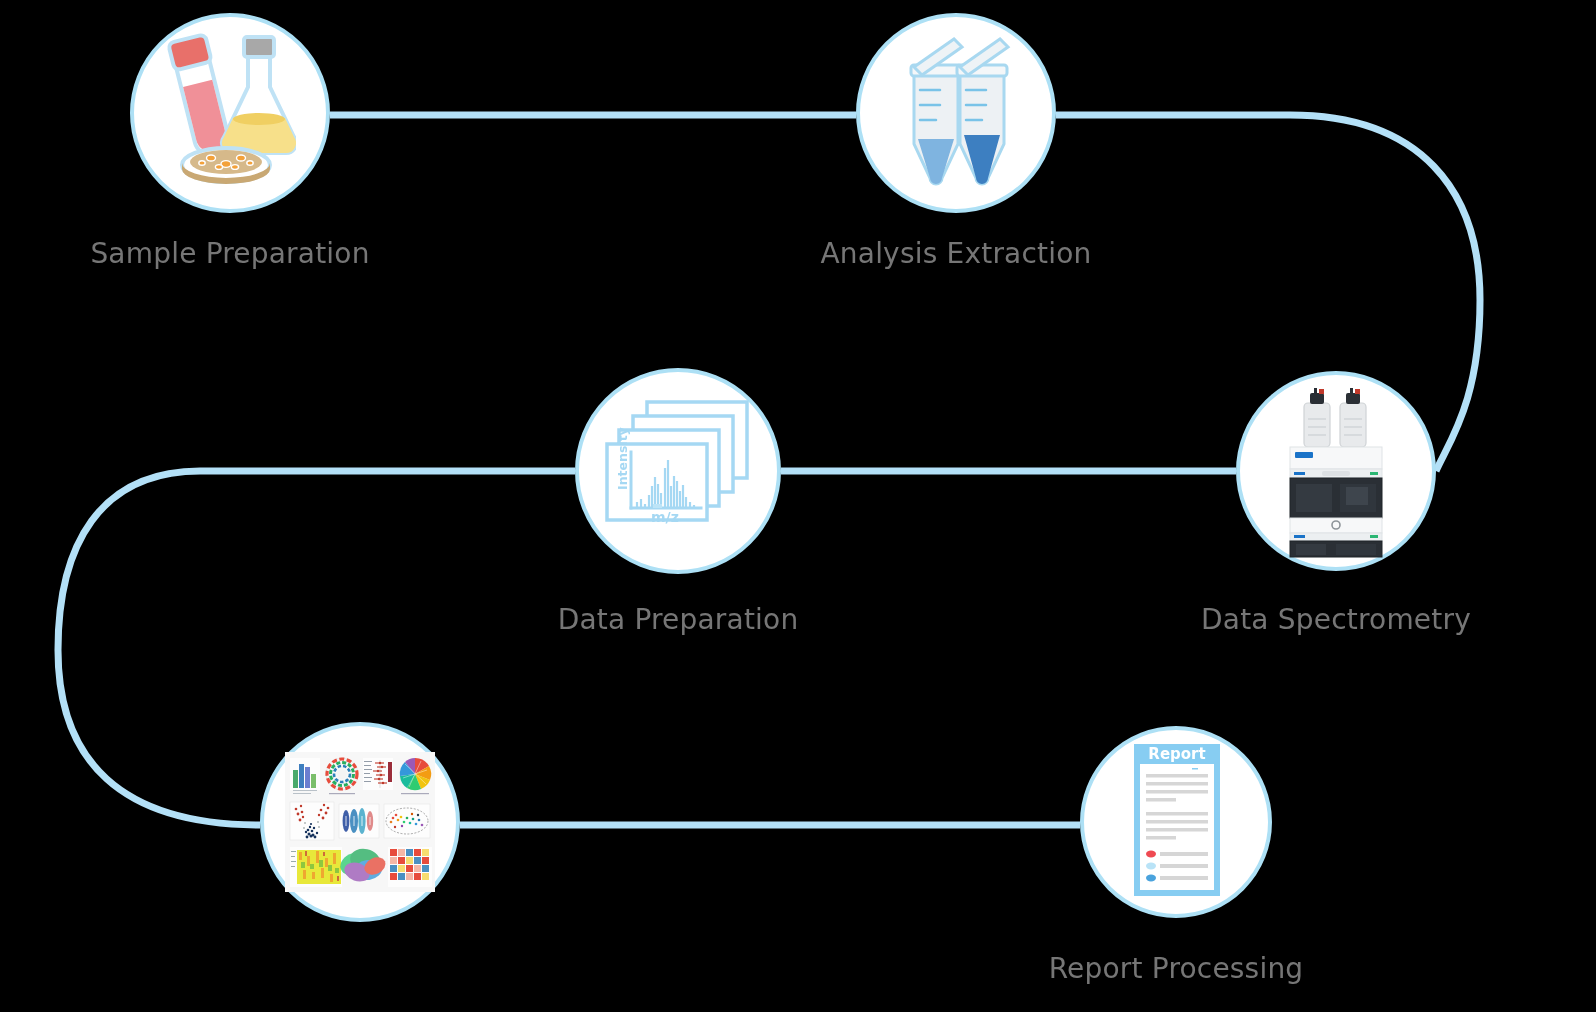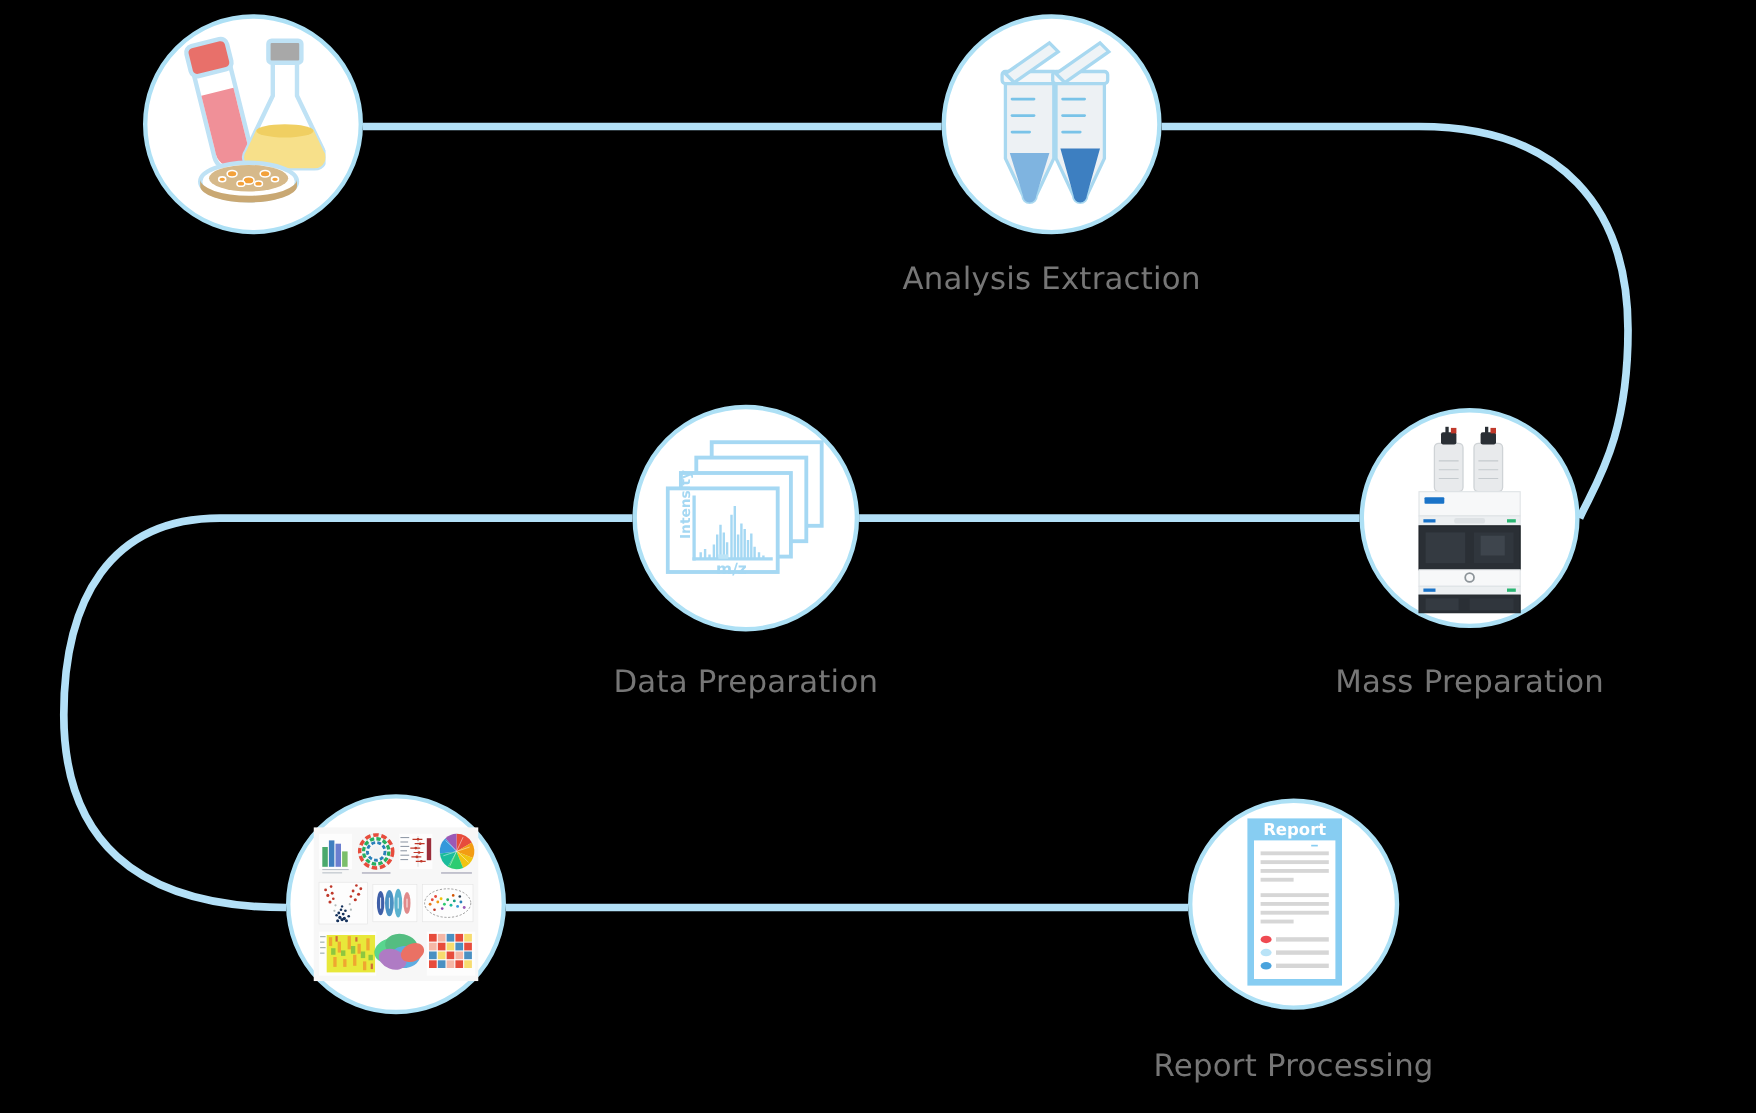--- a/index.html
+++ b/index.html
@@ -69,20 +69,21 @@
           <ellipse cx="62" cy="139" rx="5" ry="3.4"></ellipse>
           <ellipse cx="77" cy="133" rx="4.5" ry="3"></ellipse>
           <ellipse cx="55" cy="142" rx="3.6" ry="2.4"></ellipse>
           <ellipse cx="71" cy="142" rx="3.6" ry="2.4"></ellipse>
           <ellipse cx="38" cy="138" rx="3.2" ry="2.2"></ellipse>
           <ellipse cx="86" cy="138" rx="3.2" ry="2.2"></ellipse>
         </g>
       </g>
     </svg>
   </div>
+  <div class="node-label" style="left:0px;top:237px;width:460px;">Sample Preparation</div>
 
   <div class="node" style="left:856px;top:13px;width:200px;height:200px;">
     <div class="node-circle" style="left:0;top:0;width:200px;height:200px;border:4px solid #ade0f5;"></div>
     <svg class="icon-wrap" style="left:40px;top:22px;" width="122" height="158" viewBox="0 0 122 158">
       <g>
 
         <path d="M18 37 h44 v72 l-16 34 a6 6 0 0 1 -12 0 l-16 -34 z" fill="#edf1f4" stroke="#a8d8f0" stroke-width="3"></path>
         <path d="M22 104 h36 l-12 39 a6 6 0 0 1 -12 0 z" fill="#7fb4e0"></path>
         <rect x="15" y="30" width="50" height="11" rx="3" fill="#f4f7f9" stroke="#a8d8f0" stroke-width="3"></rect>
         <path d="M18 32 L58 4 L66 12 L26 40 z" fill="#eef3f6" stroke="#a8d8f0" stroke-width="3"></path>
@@ -150,21 +151,21 @@
       <circle cx="50" cy="138" r="4" fill="none" stroke="#8d9499" stroke-width="1.6"></circle>
 
       <rect x="4" y="146" width="92" height="8" fill="#eceff1" stroke="#dfe3e6" stroke-width="1"></rect>
       <rect x="8" y="148" width="11" height="3" fill="#1a73c8"></rect>
       <rect x="84" y="148" width="8" height="3" fill="#2bb673"></rect>
       <rect x="4" y="154" width="92" height="16" fill="#2a2f35" stroke="#1f2429" stroke-width="1"></rect>
       <rect x="10" y="157" width="30" height="11" fill="#343a41"></rect>
       <rect x="50" y="157" width="40" height="11" fill="#30363d"></rect>
     </svg>
   </div>
-  <div class="node-label" style="left:1106px;top:603px;width:460px;">Mass Preparation</div>
+  <div class="node-label" style="left:1106px;top:603px;width:460px;">Data Spectrometry</div>
 
   <div class="node" style="left:575px;top:368px;width:206px;height:206px;">
     <div class="node-circle" style="left:0;top:0;width:206px;height:206px;border:4px solid #ade0f5;"></div>
     <svg class="icon-wrap" style="left:30px;top:30px;" width="148" height="135" viewBox="0 0 148 135">
       <g fill="#ffffff" stroke="#a5d8f3" stroke-width="3.5">
         <rect x="42" y="4" width="100" height="76"></rect>
         <rect x="28" y="18" width="100" height="76"></rect>
         <rect x="14" y="32" width="100" height="76"></rect>
         <rect x="2" y="46" width="100" height="76"></rect>
       </g>

